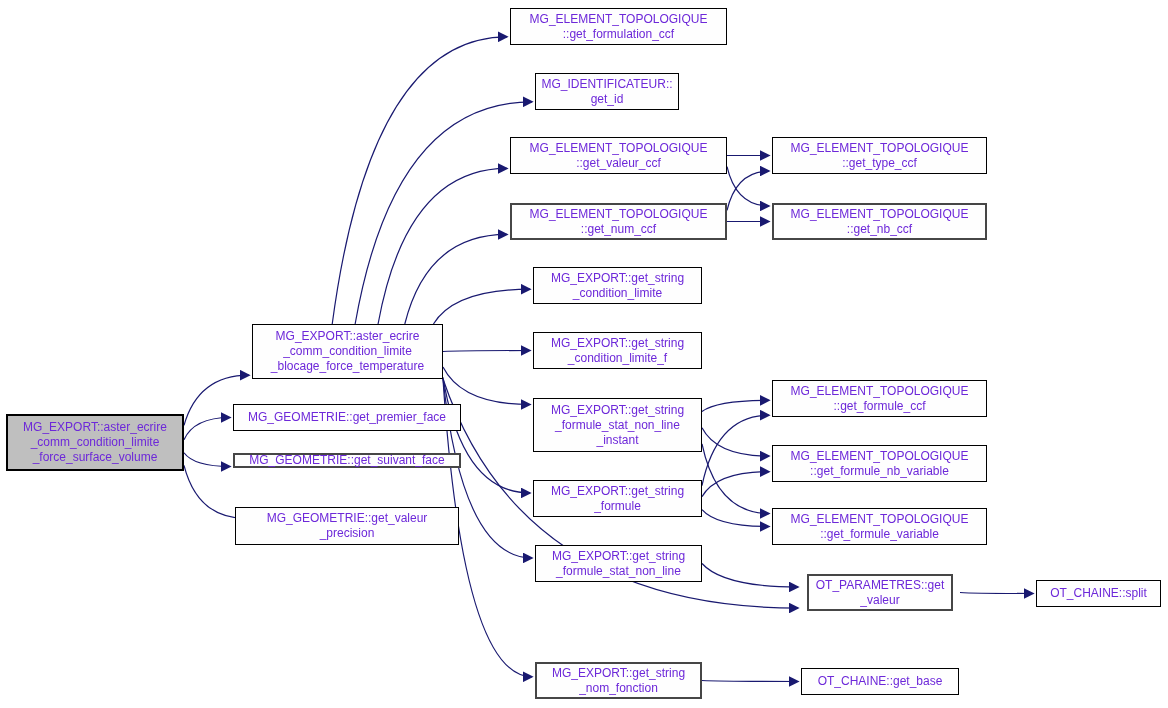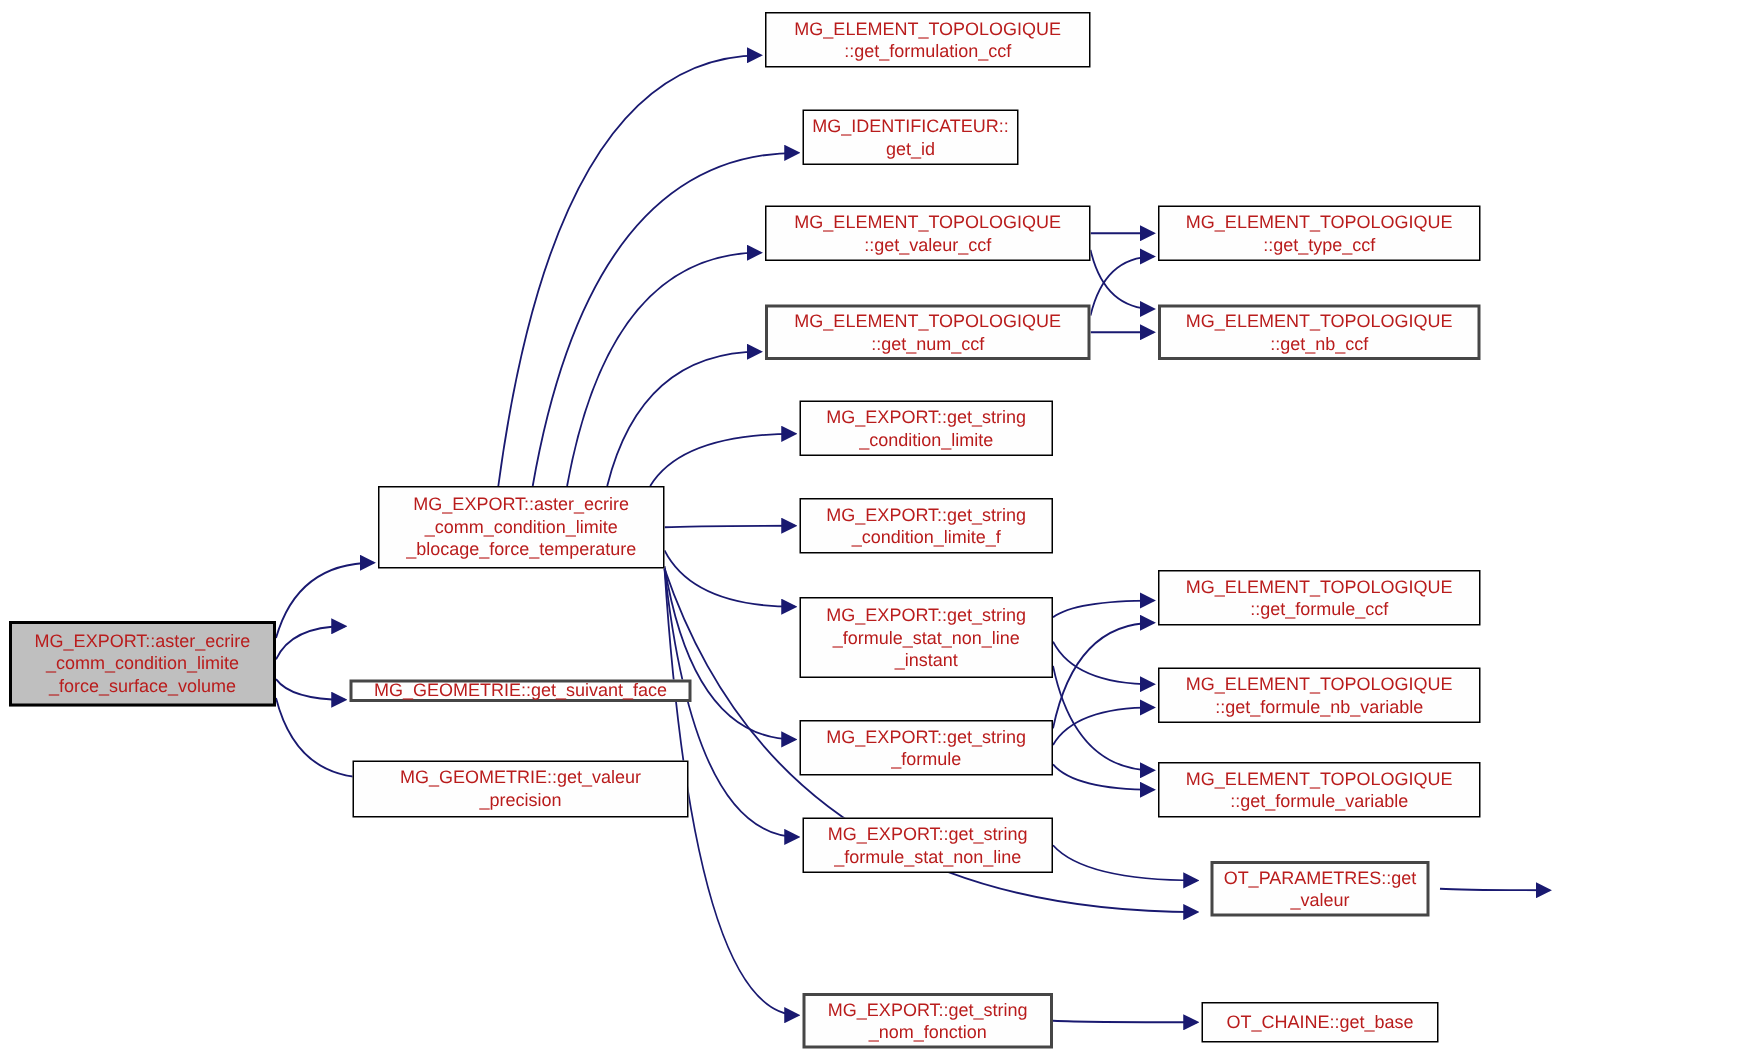--- a/index.html
+++ b/index.html
@@ -10,21 +10,21 @@
     font-family:"Liberation Sans", sans-serif;
     overflow:hidden;
   }
   #edge-layer{position:absolute;left:0;top:0;width:1168px;height:708px;}
   .edge{fill:none;stroke:#191970;stroke-width:1.2px;}
   .node{
     position:absolute;
     box-sizing:border-box;
     background:#fefefe;
     border:1px solid #000000;
-    color:#b91c1c;
+    color:#6d28d9;
     font-size:12px;
     line-height:15px;
     text-align:center;
     white-space:pre-line;
     display:flex;
     align-items:center;
     justify-content:center;
     cursor:pointer;
     z-index:2;
   }
@@ -77,20 +77,21 @@
     </svg>
 
   <div class="node root" id="n-root" style="left:6px;top:414px;width:178px;height:57px">MG_EXPORT::aster_ecrire
 _comm_condition_limite
 _force_surface_volume</div>
 
   <div class="node" id="n-blocage" style="left:252px;top:324px;width:191px;height:55px">MG_EXPORT::aster_ecrire
 _comm_condition_limite
 _blocage_force_temperature</div>
 
+  <div class="node" id="n-premier_face" style="left:233px;top:404px;width:228px;height:27px">MG_GEOMETRIE::get_premier_face</div>
 
   <div class="node trunc" id="n-suivant_face" style="left:233px;top:453px;width:228px;height:15px">MG_GEOMETRIE::get_suivant_face</div>
 
   <div class="node" id="n-valeur_precision" style="left:235px;top:507px;width:224px;height:38px">MG_GEOMETRIE::get_valeur
 _precision</div>
 
   <div class="node" id="n-formulation_ccf" style="left:510px;top:8px;width:217px;height:37px">MG_ELEMENT_TOPOLOGIQUE
 ::get_formulation_ccf</div>
 
   <div class="node" id="n-get_id" style="left:535px;top:73px;width:144px;height:37px">MG_IDENTIFICATEUR::
@@ -132,16 +133,17 @@
 
   <div class="node" id="n-formule_nb_variable" style="left:772px;top:445px;width:215px;height:37px">MG_ELEMENT_TOPOLOGIQUE
 ::get_formule_nb_variable</div>
 
   <div class="node" id="n-formule_variable" style="left:772px;top:508px;width:215px;height:37px">MG_ELEMENT_TOPOLOGIQUE
 ::get_formule_variable</div>
 
   <div class="node trunc" id="n-ot_get_valeur" style="left:807px;top:574px;width:146px;height:37px">OT_PARAMETRES::get
 _valeur</div>
 
+  <div class="node" id="n-ot_split" style="left:1036px;top:580px;width:125px;height:27px">OT_CHAINE::split</div>
 
   <div class="node" id="n-ot_get_base" style="left:801px;top:668px;width:158px;height:27px">OT_CHAINE::get_base</div>
 
 </div>
 
 </body></html>

